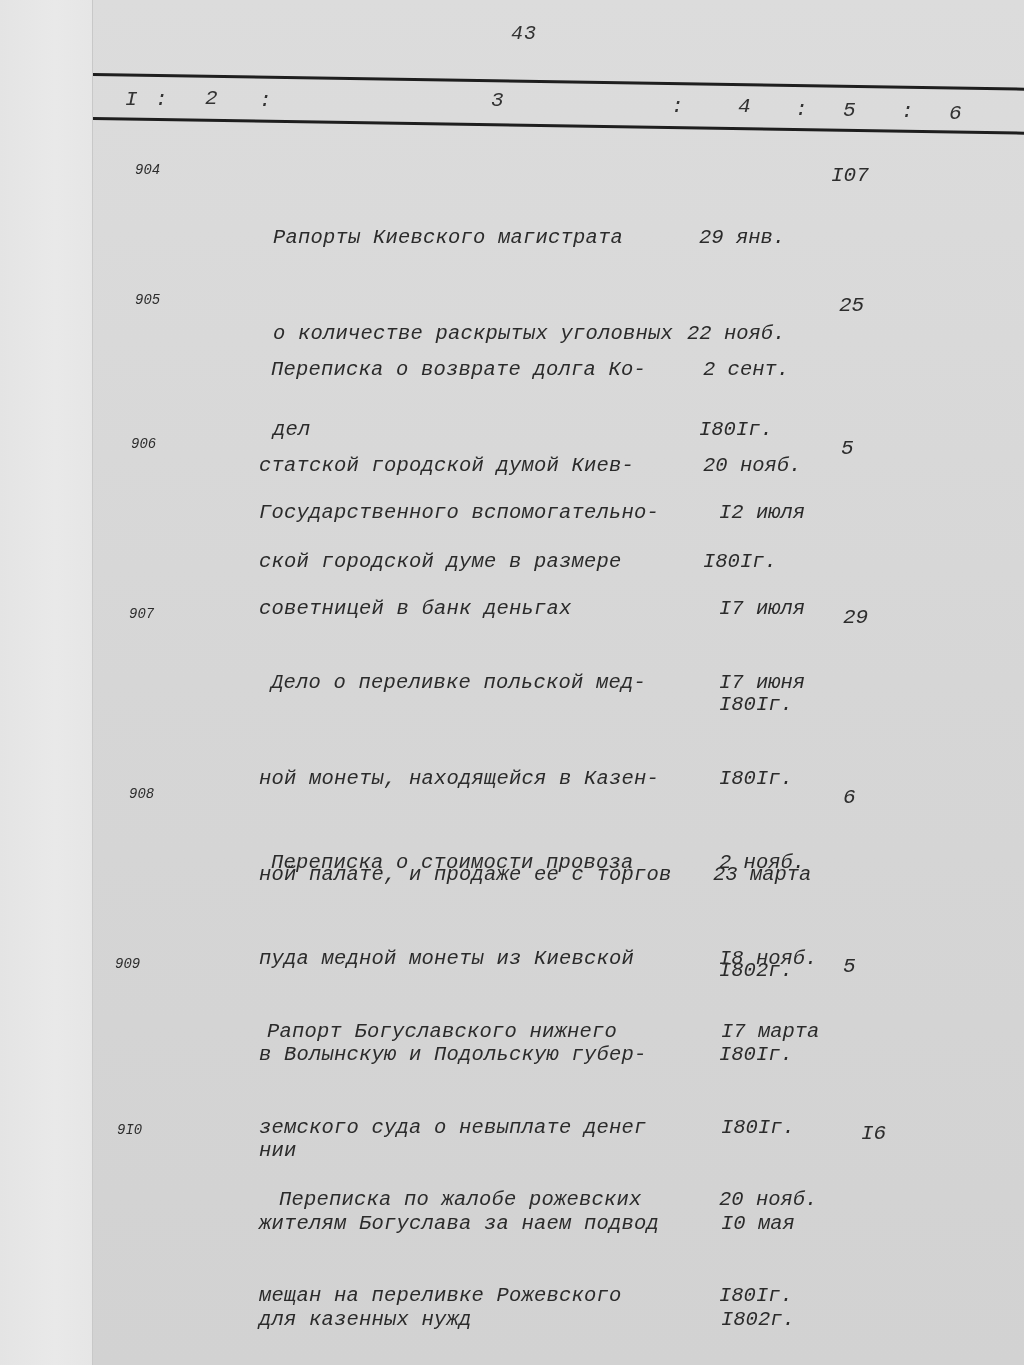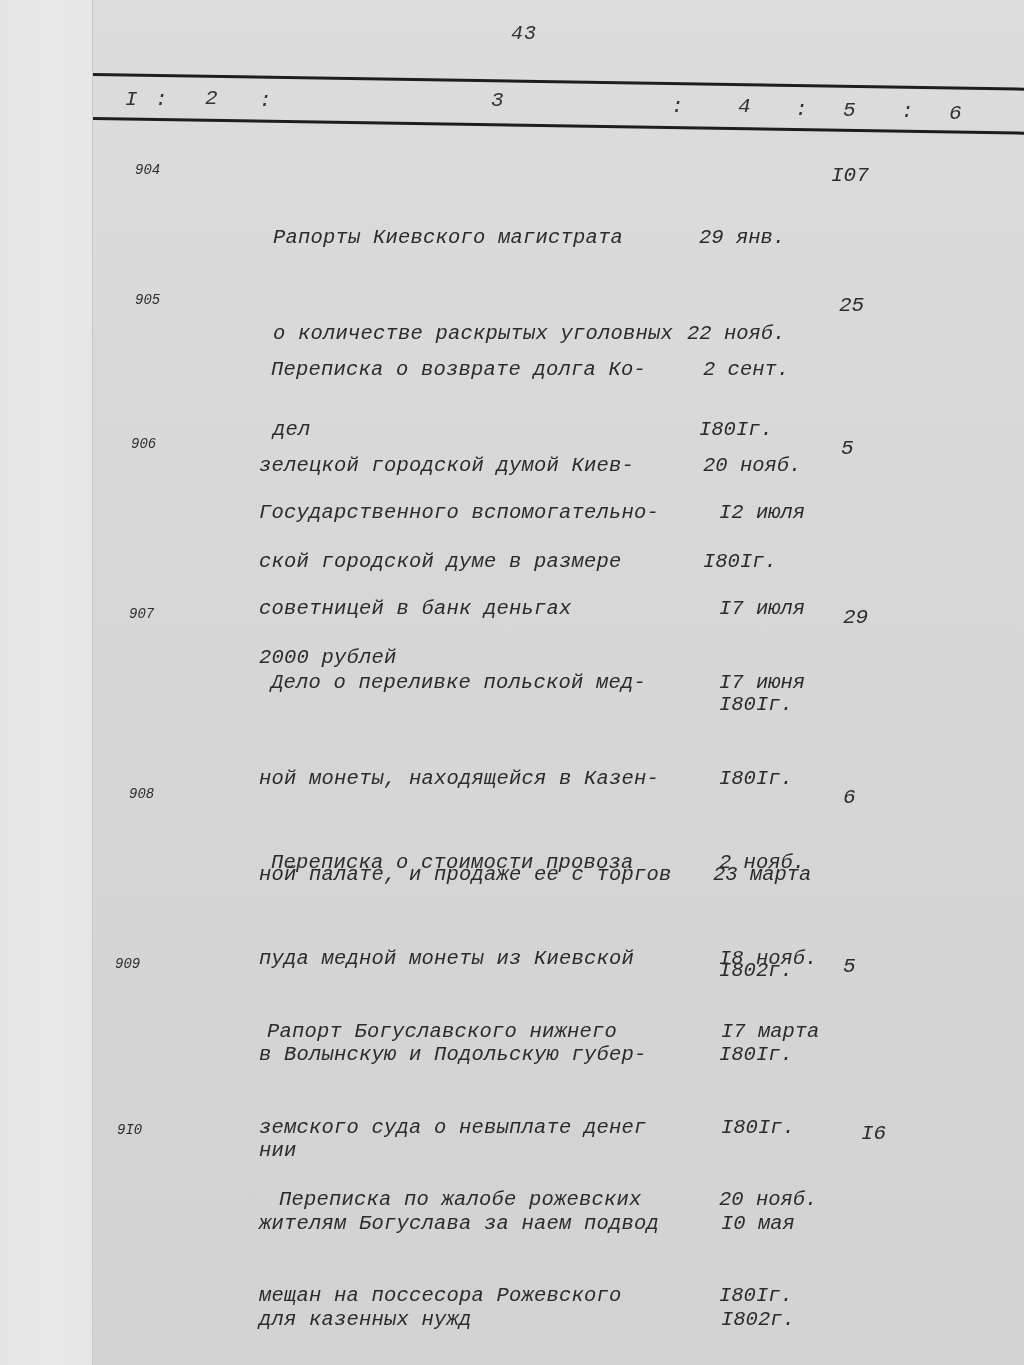--- a/index.html
+++ b/index.html
@@ -87,23 +87,22 @@
       <span class="line" style="margin-left:-12px">22 нояб.</span>
       <span class="line">I80Iг.</span>
     </div>
     <span class="sheets" style="left:738px;top:164px">I07</span>
   </div>
 
   <div class="entry">
     <span class="num" style="left:42px;top:292px">905</span>
     <div class="desc" style="left:166px;top:290px">
       <span class="line" style="margin-left:12px">Переписка о возврате долга Ко-</span>
-      <span class="line">зелецкой городской думой Киев-</span>
+      <span class="line">статской городской думой Киев-</span>
       <span class="line">ской городской думе в размере</span>
-      <span class="line">2000 рублей</span>
     </div>
     <div class="dates" style="left:610px;top:290px">
       <span class="line">2 сент.</span>
       <span class="line">20 нояб.</span>
       <span class="line">I80Iг.</span>
     </div>
     <span class="sheets" style="left:746px;top:294px">25</span>
   </div>
 
   <div class="entry">
@@ -166,21 +165,21 @@
       <span class="line">I0 мая</span>
       <span class="line">I802г.</span>
     </div>
     <span class="sheets" style="left:750px;top:955px">5</span>
   </div>
 
   <div class="entry">
     <span class="num" style="left:24px;top:1122px">9I0</span>
     <div class="desc" style="left:166px;top:1120px">
       <span class="line" style="margin-left:20px">Переписка по жалобе рожевских</span>
-      <span class="line">мещан на поссесора Рожевского</span>
+      <span class="line">мещан на переливке Рожевского</span>
       
     </div>
     <div class="dates" style="left:626px;top:1120px">
       <span class="line">20 нояб.</span>
       <span class="line">I80Iг.</span>
       
       
     </div>
     <span class="sheets" style="left:768px;top:1122px">I6</span>
   </div>

